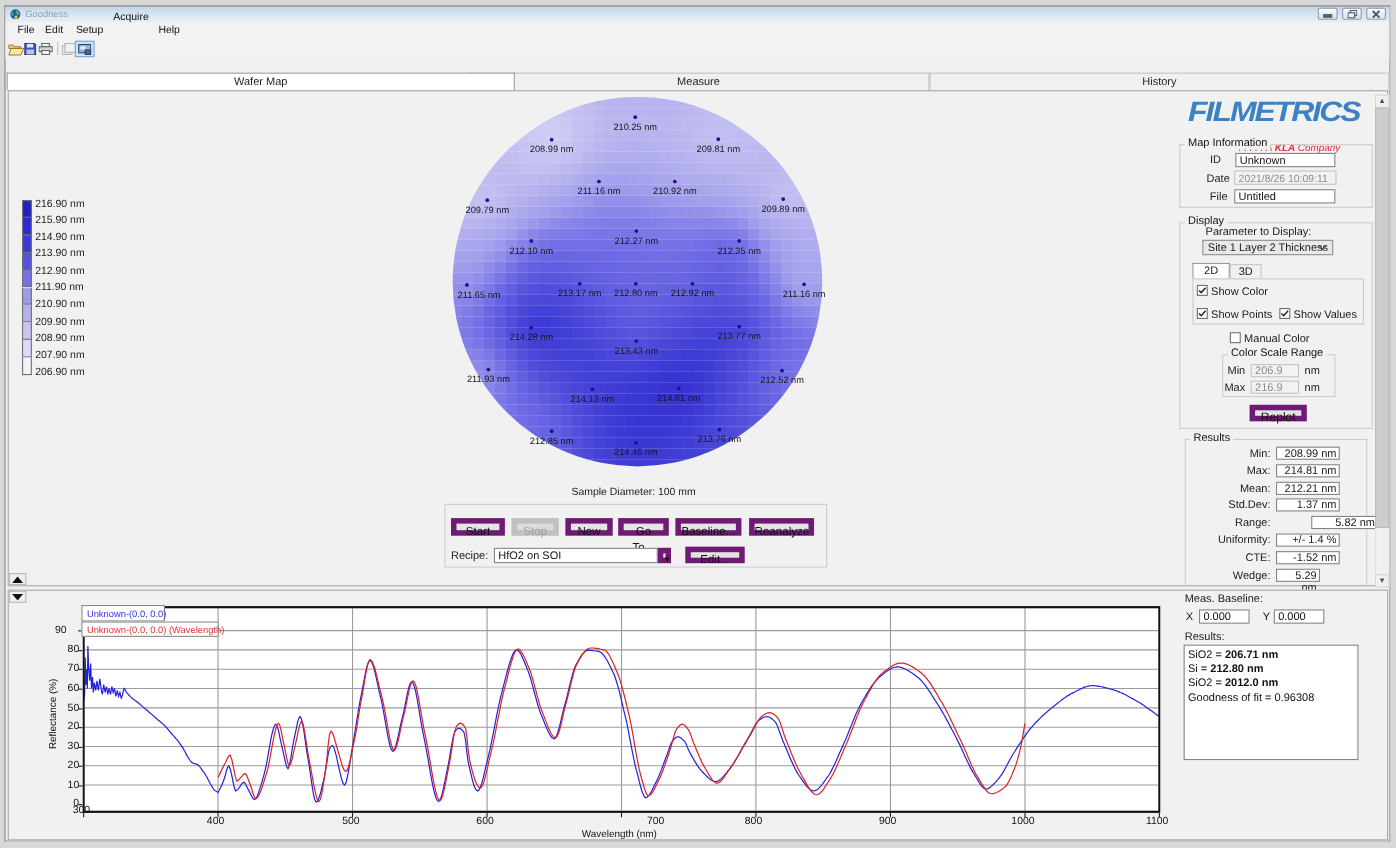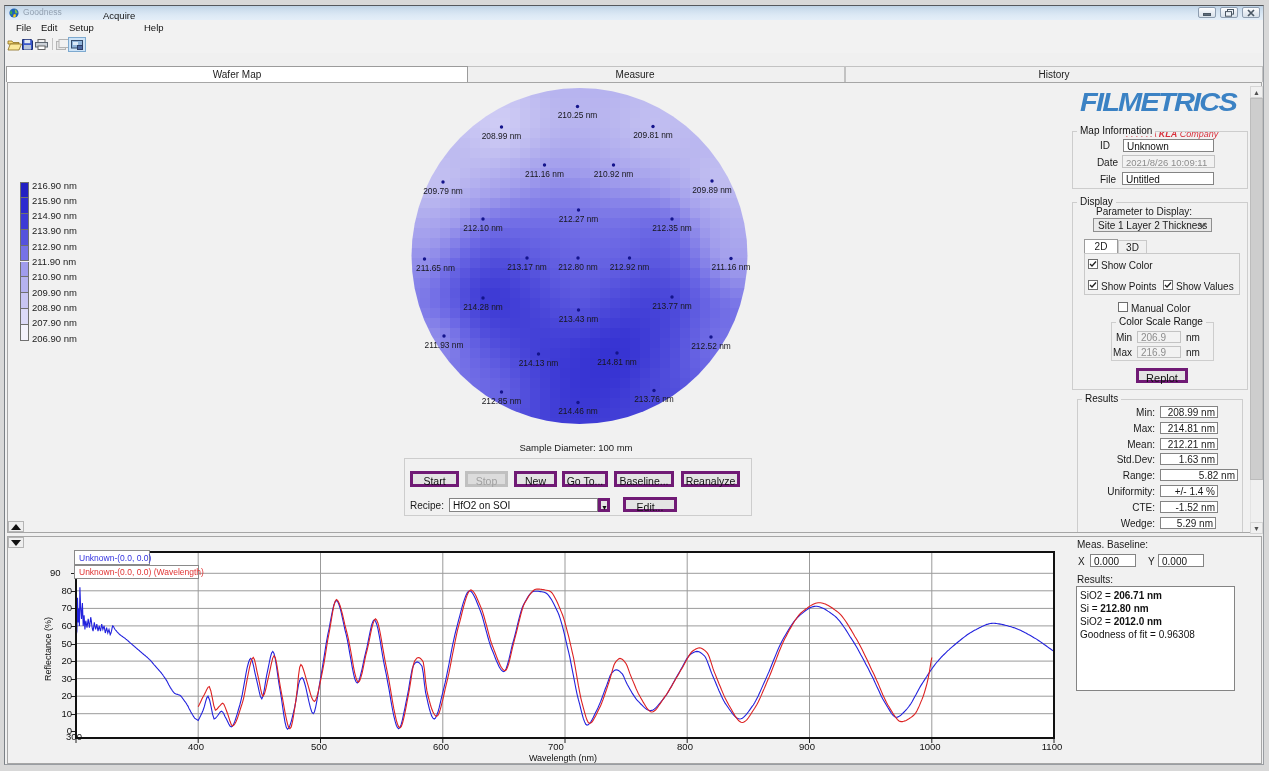--- a/index.html
+++ b/index.html
@@ -13,21 +13,21 @@
 .menubar{left:5px;top:20px;width:1258px;height:17px;background:#f2f2f2}
 .mi{top:4px;height:12px;line-height:12px;font-size:9.5px;color:#111}
 .toolbar{left:5px;top:37px;width:1258px;height:16px;background:#f2f2f2}
 .tabrow{left:6px;top:66px;width:1257px;height:16px;background:#f0f0f0}
 .tab{top:66px;height:16px;line-height:16px;text-align:center;font-size:10px;color:#222;
  border:1px solid #c2c2c2;border-bottom:none}
 .tabsel{background:#fff;border:1px solid #9b9b9b;border-bottom:none}
 .panel{background:#f1f1f1;border:1px solid #a6a6a6}
 .lgb{left:20px;width:9px;border:1px solid #707070;border-top:none}
 .lgl{left:32px;width:60px;height:11px;line-height:11px;font-size:9.5px;color:#1c1c1c}
-.btn{background:#e4e4e4;border:3px solid #701a75;text-align:center;font-size:10.5px;color:#111}
+.btn{background:#e4e4e4;border:5px solid #701a75;text-align:center;font-size:10.5px;color:#111}
 .inp{background:#fff;border:1px solid #848484;font-size:10px;color:#111;line-height:11px;white-space:nowrap;overflow:hidden}
 .ginp{background:#f2f2f2;border:1px solid #c3c3c3;font-size:10px;color:#8d8d8d;line-height:11px;white-space:nowrap;overflow:hidden}
 .grp{border:1px solid #cdcdcd}
 .grplbl{background:#f1f1f1;padding:0 3px;font-size:10px;color:#111}
 .cb{width:10px;height:10px;background:#fff;border:1px solid #6e6e6e}
 .rlbl{height:12px;line-height:12px;text-align:right;font-size:10px}
 .rval{height:12px;line-height:11px;text-align:right;font-size:10px;background:#fff;
  border:1px solid #848484;padding-right:2px}
 .t10{font-size:9.5px;color:#111}
 .t9c{font-size:9px;color:#111}
@@ -1178,29 +1178,29 @@
 <div class="a btn" style="left:1136px;top:368px;width:52px;height:15px;line-height:14px;font-size:11px">Replot</div>
 <div class="a grp" style="left:1077px;top:399px;width:166px;height:133px;border-bottom:none"></div>
 <div class="a grplbl" style="left:1082px;top:393px">Results</div>
 <div class="a rlbl" style="left:1085px;top:407px;width:70px">Min:</div>
 <div class="a rval" style="left:1160px;top:406px;width:58px">208.99 nm</div>
 <div class="a rlbl" style="left:1085px;top:423px;width:70px">Max:</div>
 <div class="a rval" style="left:1160px;top:422px;width:58px">214.81 nm</div>
 <div class="a rlbl" style="left:1085px;top:439px;width:70px">Mean:</div>
 <div class="a rval" style="left:1160px;top:438px;width:58px">212.21 nm</div>
 <div class="a rlbl" style="left:1085px;top:454px;width:70px">Std.Dev:</div>
-<div class="a rval" style="left:1160px;top:453px;width:58px">1.63 nm</div>
+<div class="a rval" style="left:1160px;top:453px;width:58px">1.37 nm</div>
 <div class="a rlbl" style="left:1085px;top:470px;width:70px">Range:</div>
-<div class="a rval" style="left:1160px;top:469px;width:78px">5.82 nm</div>
+<div class="a rval" style="left:1192px;top:469px;width:61px">5.82 nm</div>
 <div class="a rlbl" style="left:1085px;top:486px;width:70px">Uniformity:</div>
 <div class="a rval" style="left:1160px;top:485px;width:58px">+/- 1.4 %</div>
 <div class="a rlbl" style="left:1085px;top:502px;width:70px">CTE:</div>
 <div class="a rval" style="left:1160px;top:501px;width:58px">-1.52 nm</div>
 <div class="a rlbl" style="left:1085px;top:518px;width:70px">Wedge:</div>
-<div class="a rval" style="left:1160px;top:517px;width:56px">5.29 nm</div>
+<div class="a rval" style="left:1160px;top:517px;width:40px">5.29 nm</div>
 <div class="a" style="left:1250px;top:86px;width:13px;height:446px;background:#f0f0f0;border-left:1px solid #e3e3e3"></div>
 <div class="a" style="left:1250px;top:86px;width:13px;height:12px;background:#f0f0f0;border:1px solid #d5d5d5;text-align:center;line-height:11px;font-size:7px;color:#505050">▲</div>
 <div class="a" style="left:1250px;top:522px;width:13px;height:12px;background:#f0f0f0;border:1px solid #d5d5d5;text-align:center;line-height:11px;font-size:7px;color:#505050">▼</div>
 <div class="a" style="left:1250px;top:98px;width:13px;height:382px;background:#cdcdcd;border:1px solid #bcbcbc"></div>
 <div class="a" style="left:8px;top:521px;width:16px;height:11px;background:#efefef;border:1px solid #b5b5b5;z-index:6"></div>
 <svg class="a" style="left:11px;top:524px;z-index:7" width="10" height="6" viewBox="0 0 10 6">
     <path d="M0 6 L5 0 L10 6 Z" fill="#111"></path>
   </svg>
 <div class="a" style="left:8px;top:537px;width:16px;height:11px;background:#efefef;border:1px solid #b5b5b5;z-index:6"></div>
 <svg class="a" style="left:11px;top:540px;z-index:7" width="10" height="6" viewBox="0 0 10 6">
@@ -1256,21 +1256,21 @@
 <div class="a t10" style="left:50px;top:638px;width:22px;text-align:right">50</div>
 <div class="a t10" style="left:50px;top:620px;width:22px;text-align:right">60</div>
 <div class="a t10" style="left:50px;top:602px;width:22px;text-align:right">70</div>
 <div class="a t10" style="left:50px;top:585px;width:22px;text-align:right">80</div>
 <div class="a t10" style="left:50px;top:567px;width:22px;text-align:left">90</div>
 <div class="a t9c" style="left:8px;top:644px;width:80px;text-align:center;transform:rotate(-90deg);transform-origin:40px 5px">Reflectance (%)</div>
 <div class="a t10" style="left:59px;top:731px;width:30px;text-align:center">300</div>
 <div class="a t10" style="left:181px;top:741px;width:30px;text-align:center">400</div>
 <div class="a t10" style="left:304px;top:741px;width:30px;text-align:center">500</div>
 <div class="a t10" style="left:426px;top:741px;width:30px;text-align:center">600</div>
-<div class="a t10" style="left:548px;top:741px;width:30px;text-align:left">700</div>
+<div class="a t10" style="left:574px;top:741px;width:30px;text-align:right">700</div>
 <div class="a t10" style="left:670px;top:741px;width:30px;text-align:center">800</div>
 <div class="a t10" style="left:792px;top:741px;width:30px;text-align:center">900</div>
 <div class="a t10" style="left:915px;top:741px;width:30px;text-align:center">1000</div>
 <div class="a t10" style="left:1037px;top:741px;width:30px;text-align:center">1100</div>
 <div class="a t9c" style="left:513px;top:753px;width:100px;text-align:center">Wavelength (nm)</div>
 <div class="a" style="left:74px;top:550px;width:76px;height:15px;background:#fff;border:1px solid #8a8a8a;font-size:8.5px;color:#3333e0;line-height:14px;padding-left:4px;white-space:nowrap">Unknown-(0.0, 0.0)</div>
 <div class="a" style="left:74px;top:565px;width:125px;height:14px;background:#fff;border:1px solid #8a8a8a;font-size:8.5px;color:#e03333;line-height:13px;padding-left:4px;white-space:nowrap">Unknown-(0.0, 0.0) (Wavelength)</div>
 <div class="a" style="left:1077px;top:539px;font-size:10px">Meas. Baseline:</div>
 <div class="a" style="left:1078px;top:556px;font-size:10px">X</div>
 <div class="a inp" style="left:1090px;top:554px;width:46px;height:13px;padding:1px 0 0 3px">0.000</div>

